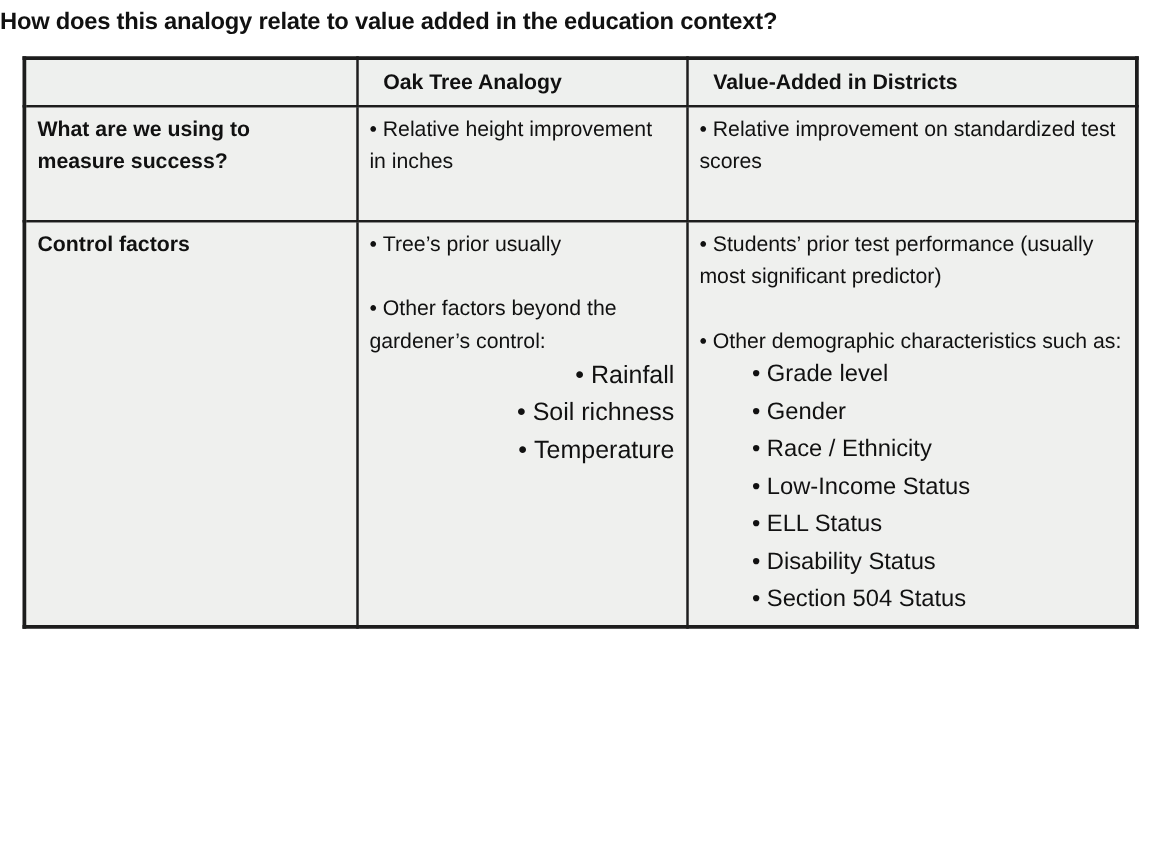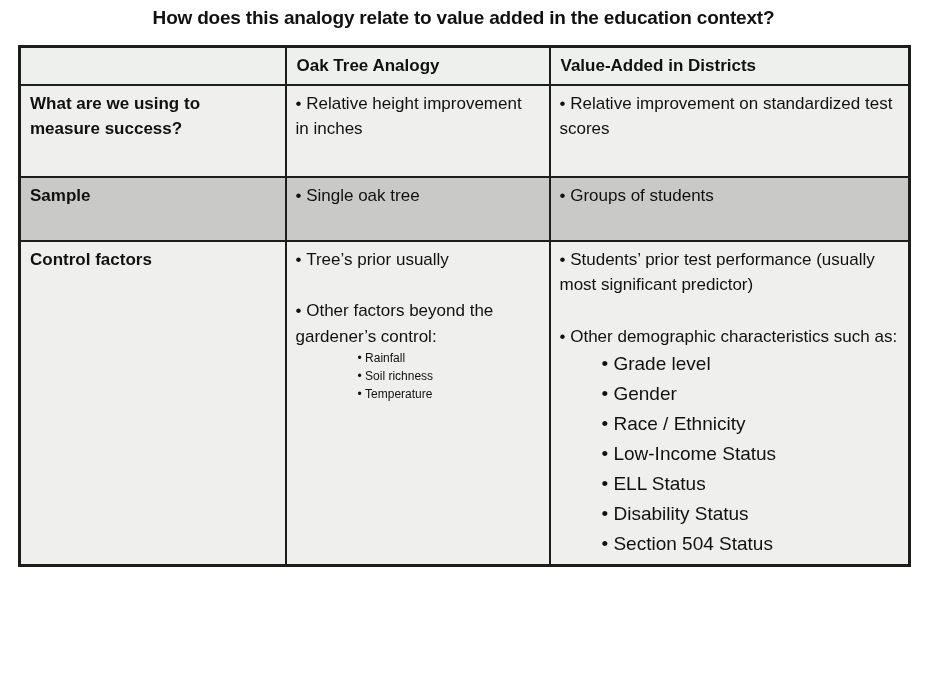--- a/index.html
+++ b/index.html
@@ -12,21 +12,20 @@
   .page {
     position: relative;
     width: 927px;
     height: 689px;
     background: #ffffff;
     overflow: hidden;
   }
   .title {
     margin: 0;
     padding-top: 7px;
-    text-align: center;
     font-size: 19px;
     font-weight: bold;
     color: #111111;
     letter-spacing: -0.2px;
   }
   table.cmp {
     position: absolute;
     left: 18px;
     top: 45px;
     width: 890px;
@@ -51,42 +50,43 @@
   tr.row-measure   { height: 92px; }
   tr.row-sample    { height: 64px; }
   tr.row-control   { height: 296px; }
 
   tr.header-row th {
     vertical-align: middle;
     text-align: left;
     font-size: 17px;
     font-weight: bold;
     background: #eef0ee;
-    padding-left: 10px;
+    padding-left: 20px;
   }
   .bg-shaded { background: #d6d6d6; }
   .bg-light  { background: #eff0ee; }
   .bg-dark   { background: #c9c9c7; }
 
   td.label-cell {
     font-weight: bold;
   }
   .label-narrow  { max-width: 130px; }
   .label-medium  { max-width: 195px; }
 
   .bullet::before {
     content: "\2022\00a0";
   }
   .bullet {
     margin: 0;
   }
   .gap { height: 26px; }
   .sub-bullets-oak .bullet {
     margin-left: 62px;
-    font-size: 12px;
+    font-size: 20px;
+    text-align: right;
   }
   .sub-bullets-edu .bullet {
     margin-left: 42px;
     font-size: 19px;
     line-height: 1.58;
   }
 </style>
 </head>
 <body>
 
@@ -113,31 +113,20 @@
           <div class="label-medium">What are we using to measure success?</div>
         </td>
         <td class="bg-light">
           <div class="bullet">Relative height improvement in inches</div>
         </td>
         <td class="bg-light">
           <div class="bullet">Relative improvement on standardized test scores</div>
         </td>
       </tr>
 
-      <tr class="row-sample">
-        <td class="label-cell bg-dark">
-          <div>Sample</div>
-        </td>
-        <td class="bg-dark">
-          <div class="bullet">Single oak tree</div>
-        </td>
-        <td class="bg-dark">
-          <div class="bullet">Groups of students</div>
-        </td>
-      </tr>
 
       <tr class="row-control">
         <td class="label-cell bg-light">
           <div>Control factors</div>
         </td>
         <td class="bg-light">
           <div class="bullet">Tree’s prior usually</div>
           <div class="gap"></div>
           <div class="bullet">Other factors beyond the gardener’s control:</div>
           <div class="sub-bullets-oak">

